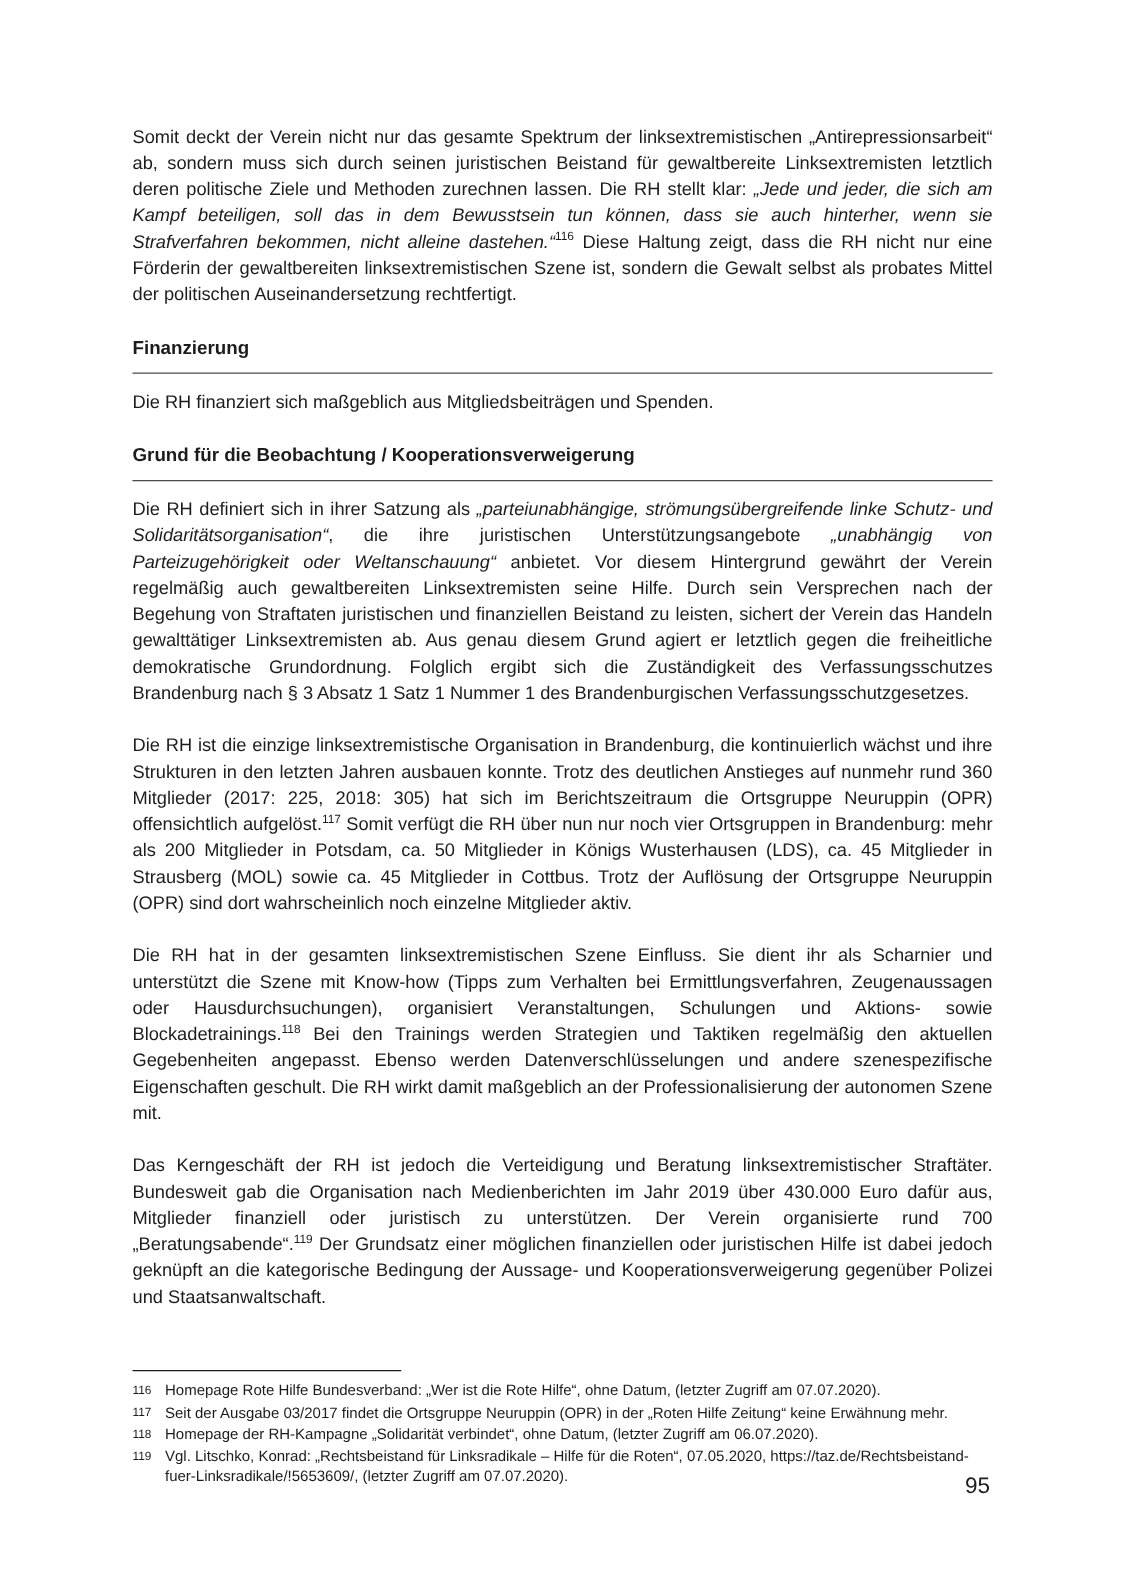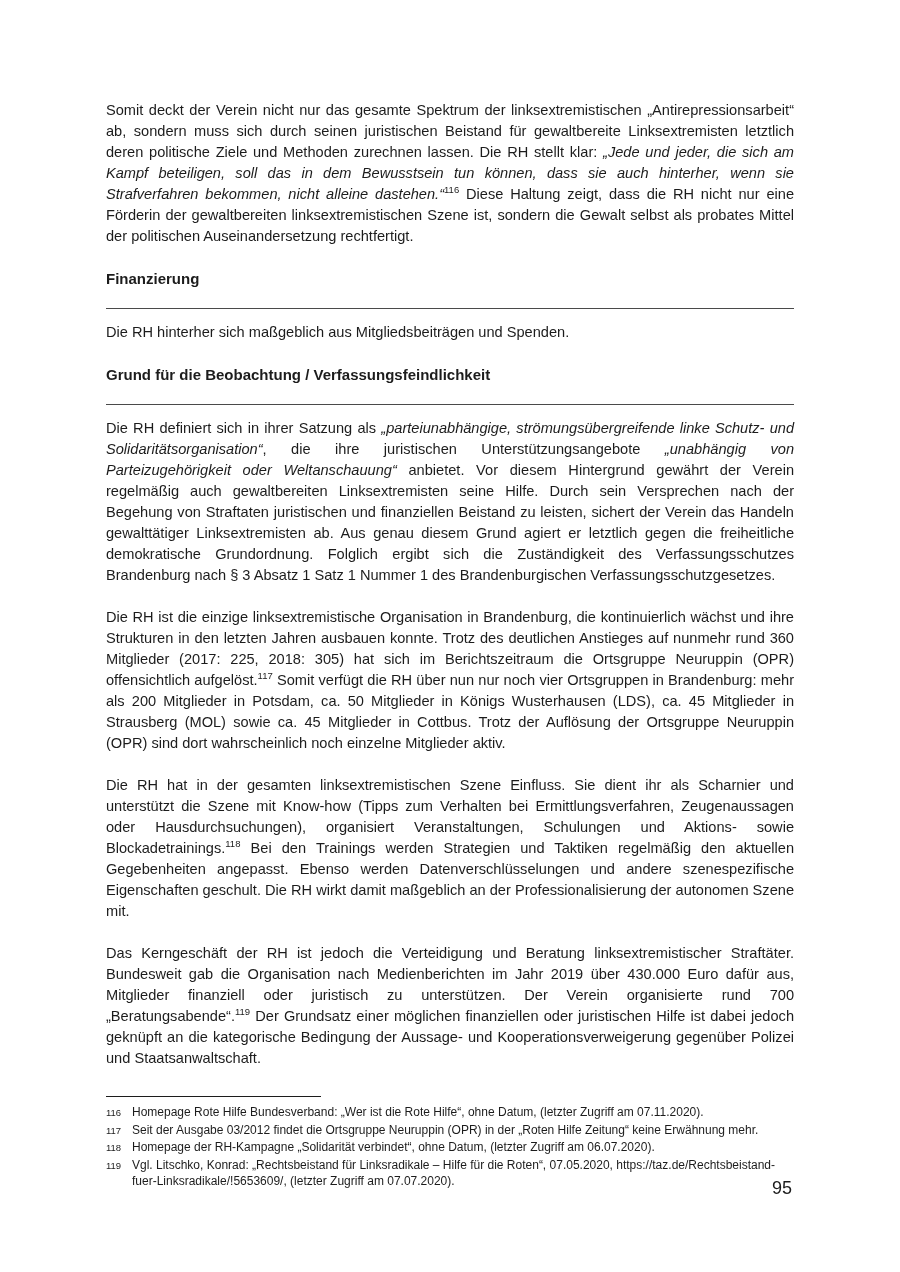--- a/index.html
+++ b/index.html
@@ -36,21 +36,21 @@
   .para sup {
     font-size: 9.5px;
     line-height: 0;
     vertical-align: super;
   }
   .heading {
     font-size: 15px;
     font-weight: bold;
     line-height: 19px;
     margin: 22px 0 13px 0;
-    padding-bottom: 20px;
+    padding-bottom: 10px;
     border-bottom: 1px solid #4a4a4a;
   }
   .footnotes {
     position: absolute;
     left: 106px;
     top: 1096px;
     width: 688px;
     font-size: 12px;
     line-height: 16.5px;
   }
@@ -85,47 +85,47 @@
 <body>
 
 <div class="page">
 
   <main class="content">
 
     <p class="para"><span>Somit deckt der Verein nicht nur das gesamte Spektrum der linksextremistischen „Antirepressionsarbeit“ ab, sondern muss sich durch seinen juristischen Beistand für gewaltbereite Linksextremisten letztlich deren politische Ziele und Methoden zurechnen lassen. Die RH stellt klar: </span><span class="italic">„Jede und jeder, die sich am Kampf beteiligen, soll das in dem Bewusstsein tun können, dass sie auch hinterher, wenn sie Strafverfahren bekommen, nicht alleine dastehen.“</span><sup>116</sup><span> Diese Haltung zeigt, dass die RH nicht nur eine Förderin der gewaltbereiten linksextremistischen Szene ist, sondern die Gewalt selbst als probates Mittel der politischen Auseinandersetzung rechtfertigt.</span></p>
 
     <section>
       <h2 class="heading">Finanzierung</h2>
-      <p class="para"><span>Die RH hinterher sich maßgeblich aus Mitgliedsbeiträgen und Spenden.</span></p>
+      <p class="para"><span>Die RH finanziert sich maßgeblich aus Mitgliedsbeiträgen und Spenden.</span></p>
     </section>
 
     <section>
-      <h2 class="heading">Grund für die Beobachtung / Verfassungsfeindlichkeit</h2>
+      <h2 class="heading">Grund für die Beobachtung / Kooperationsverweigerung</h2>
       <p class="para"><span>Die RH definiert sich in ihrer Satzung als </span><span class="italic">„parteiunabhängige, strömungsübergreifende linke Schutz- und Solidaritätsorganisation“</span><span>, die ihre juristischen Unterstützungsangebote </span><span class="italic">„unabhängig von Parteizugehörigkeit oder Weltanschauung“</span><span> anbietet. Vor diesem Hintergrund gewährt der Verein regelmäßig auch gewaltbereiten Linksextremisten seine Hilfe. Durch sein Versprechen nach der Begehung von Straftaten juristischen und finanziellen Beistand zu leisten, sichert der Verein das Handeln gewalttätiger Linksextremisten ab. Aus genau diesem Grund agiert er letztlich gegen die freiheitliche demokratische Grundordnung. Folglich ergibt sich die Zuständigkeit des Verfassungsschutzes Brandenburg nach § 3 Absatz 1 Satz 1 Nummer 1 des Brandenburgischen Verfassungsschutzgesetzes.</span></p>
     </section>
 
     <section>
       <p class="para"><span>Die RH ist die einzige linksextremistische Organisation in Brandenburg, die kontinuierlich wächst und ihre Strukturen in den letzten Jahren ausbauen konnte. Trotz des deutlichen Anstieges auf nunmehr rund 360 Mitglieder (2017: 225, 2018: 305) hat sich im Berichtszeitraum die Ortsgruppe Neuruppin (OPR) offensichtlich aufgelöst.</span><sup>117</sup><span> Somit verfügt die RH über nun nur noch vier Ortsgruppen in Brandenburg: mehr als 200 Mitglieder in Potsdam, ca. 50 Mitglieder in Königs Wusterhausen (LDS), ca. 45 Mitglieder in Strausberg (MOL) sowie ca. 45 Mitglieder in Cottbus. Trotz der Auflösung der Ortsgruppe Neuruppin (OPR) sind dort wahrscheinlich noch einzelne Mitglieder aktiv.</span></p>
       <p class="para"><span>Die RH hat in der gesamten linksextremistischen Szene Einfluss. Sie dient ihr als Scharnier und unterstützt die Szene mit Know-how (Tipps zum Verhalten bei Ermittlungsverfahren, Zeugenaussagen oder Hausdurchsuchungen), organisiert Veranstaltungen, Schulungen und Aktions- sowie Blockadetrainings.</span><sup>118</sup><span> Bei den Trainings werden Strategien und Taktiken regelmäßig den aktuellen Gegebenheiten angepasst. Ebenso werden Datenverschlüsselungen und andere szenespezifische Eigenschaften geschult. Die RH wirkt damit maßgeblich an der Professionalisierung der autonomen Szene mit.</span></p>
       <p class="para"><span>Das Kerngeschäft der RH ist jedoch die Verteidigung und Beratung linksextremistischer Straftäter. Bundesweit gab die Organisation nach Medienberichten im Jahr 2019 über 430.000 Euro dafür aus, Mitglieder finanziell oder juristisch zu unterstützen. Der Verein organisierte rund 700 „Beratungsabende“.</span><sup>119</sup><span> Der Grundsatz einer möglichen finanziellen oder juristischen Hilfe ist dabei jedoch geknüpft an die kategorische Bedingung der Aussage- und Kooperationsverweigerung gegenüber Polizei und Staatsanwaltschaft.</span></p>
     </section>
 
   </main>
 
   <footer class="footnotes">
     <div class="fn-rule"></div>
 
     <div class="footnote">
       <span class="fn-num">116</span>
-      <span class="fn-text">Homepage Rote Hilfe Bundesverband: „Wer ist die Rote Hilfe“, ohne Datum, (letzter Zugriff am 07.11.2020).</span>
+      <span class="fn-text">Homepage Rote Hilfe Bundesverband: „Wer ist die Rote Hilfe“, ohne Datum, (letzter Zugriff am 07.07.2020).</span>
     </div>
 
     <div class="footnote">
       <span class="fn-num">117</span>
-      <span class="fn-text">Seit der Ausgabe 03/2012 findet die Ortsgruppe Neuruppin (OPR) in der „Roten Hilfe Zeitung“ keine Erwähnung mehr.</span>
+      <span class="fn-text">Seit der Ausgabe 03/2017 findet die Ortsgruppe Neuruppin (OPR) in der „Roten Hilfe Zeitung“ keine Erwähnung mehr.</span>
     </div>
 
     <div class="footnote">
       <span class="fn-num">118</span>
       <span class="fn-text">Homepage der RH-Kampagne „Solidarität verbindet“, ohne Datum, (letzter Zugriff am 06.07.2020).</span>
     </div>
 
     <div class="footnote">
       <span class="fn-num">119</span>
       <span class="fn-text">Vgl. Litschko, Konrad: „Rechtsbeistand für Linksradikale – Hilfe für die Roten“, 07.05.2020, https://taz.de/Rechtsbeistand-fuer-Linksradikale/!5653609/, (letzter Zugriff am 07.07.2020).</span>

